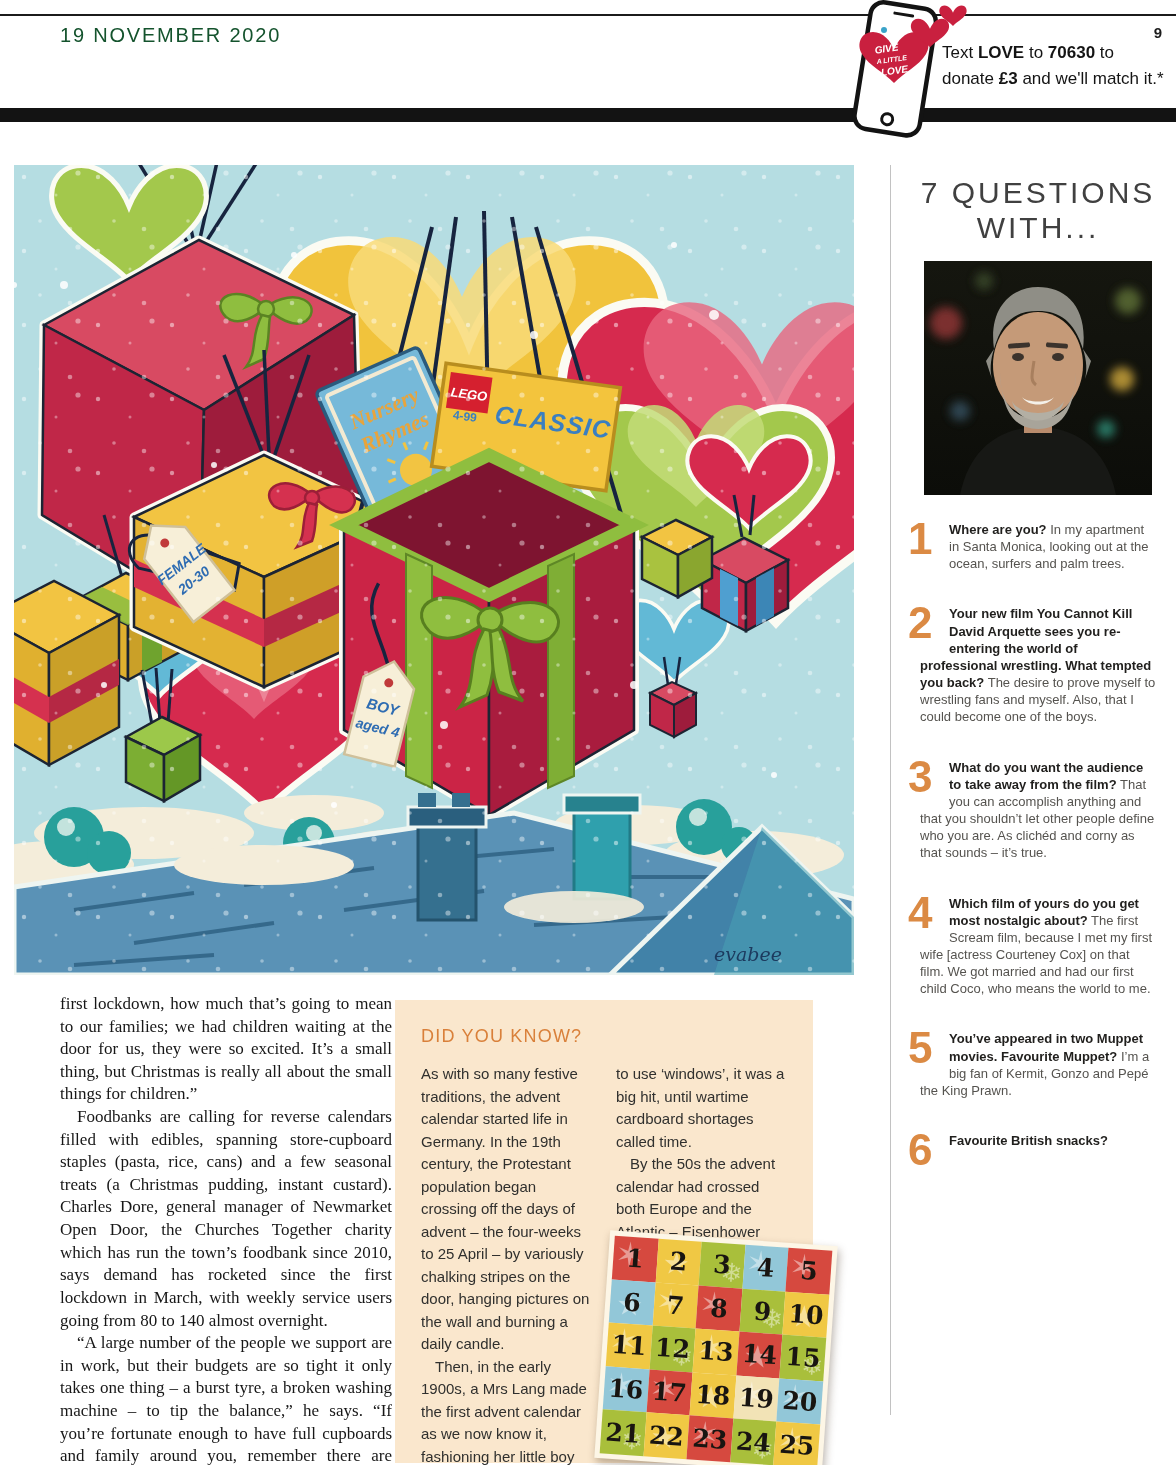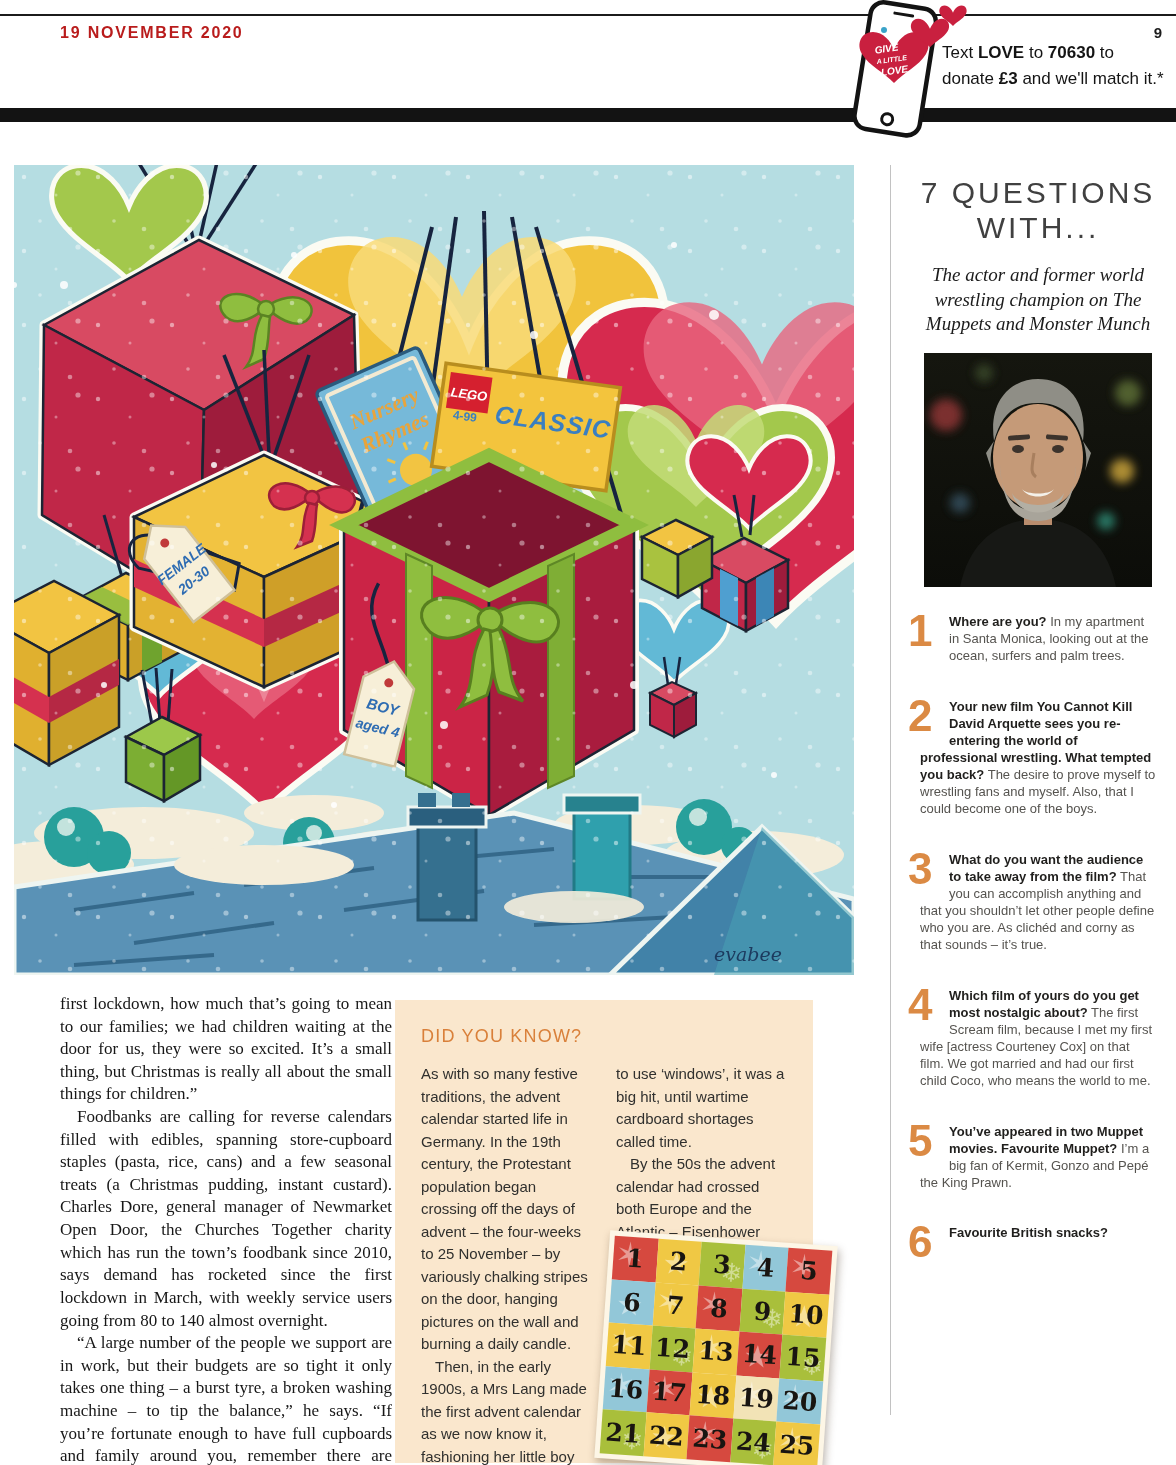--- a/index.html
+++ b/index.html
@@ -1,21 +1,21 @@
 <!DOCTYPE html>
 <html><head>
 <meta charset="utf-8">
 <style>
   html,body{margin:0;padding:0;background:#ffffff;}
   .page{position:relative;width:1176px;height:1465px;background:#fff;overflow:hidden;
         font-family:"Liberation Sans",sans-serif;color:#1a1a1a;}
   
   .top-rule{position:absolute;top:14px;left:0;width:1176px;height:2px;background:#1b1b1b;}
-  .masthead-date{position:absolute;left:60px;top:24px;font-weight:700;font-size:16px;
-        letter-spacing:1.8px;color:#b91c1c;}
+  .masthead-date{position:absolute;left:60px;top:24px;font-weight:400;font-size:20px;
+        letter-spacing:1.8px;color:#14532d;}
   .page-number{position:absolute;right:14px;top:24px;font-weight:700;font-size:15px;color:#1c1c1c;}
   .black-bar{position:absolute;top:108px;left:0;width:1176px;height:14px;background:#131313;}
   .phone-wrap{position:absolute;left:846px;top:0px;width:126px;height:140px;z-index:5;}
   .donate{position:absolute;left:942px;top:40px;width:228px;font-size:17px;line-height:1.55;
         color:#141414;z-index:4;}
   .donate .b{font-weight:700;}
   
   .illo{position:absolute;left:14px;top:165px;width:840px;height:810px;}
   
   .body-col{position:absolute;left:60px;top:993px;width:332px;
@@ -366,21 +366,21 @@
     <p>first lockdown, how much that’s going to mean to our families; we had children waiting at the door for us, they were so excited. It’s a small thing, but Christmas is really all about the small things for children.”</p>
     <p>Foodbanks are calling for reverse calendars filled with edibles, spanning store-cupboard staples (pasta, rice, cans) and a few seasonal treats (a Christmas pudding, instant custard). Charles Dore, general manager of Newmarket Open Door, the Churches Together charity which has run the town’s foodbank since 2010, says demand has rocketed since the first lockdown in March, with weekly service users going from 80 to 140 almost overnight.</p>
     <p>“A large number of the people we support are in work, but their budgets are so tight it only takes one thing – a burst tyre, a broken washing machine – to tip the balance,” he says. “If you’re fortunate enough to have full cupboards and family around you, remember there are people out there – local people, wherever you live in the country – who don’t have those things,” adds Charles. “Filling a box with groceries is such a simple thing to do for those people, yet it makes a real difference.”</p>
 
   </div>
 
   <div class="dyk">
     <p class="dyk-title">DID YOU KNOW?</p>
     <div class="dyk-cols">
       <div class="dyk-col">
-        <p>As with so many festive traditions, the advent calendar started life in Germany. In the 19th century, the Protestant population began crossing off the days of advent – the four-weeks to 25 November – by variously chalking stripes on the door, hanging pictures on the wall and burning a daily candle.</p>
+        <p>As with so many festive traditions, the advent calendar started life in Germany. In the 19th century, the Protestant population began crossing off the days of advent – the four-weeks to 25 April – by variously chalking stripes on the door, hanging pictures on the wall and burning a daily candle.</p>
         <p>Then, in the early 1900s, a Mrs Lang made the first advent calendar as we now know it, fashioning her little boy Gerhard a cardboard hanger, to which a picture was added day by day. When he grew up, he started a calendar business. The first</p>
       </div>
       <div class="dyk-col">
         <p>to use ‘windows’, it was a big hit, until wartime cardboard shortages called time.</p>
         <p>By the 50s the advent calendar had crossed both Europe and the Atlantic – Eisenhower was pictured with one in his official Christmas photo.</p>
       </div>
     </div>
     <div class="advent">
       <div class="advent-grid">
           <div class="cal-cell c-red">
@@ -459,21 +459,20 @@
             <span>25</span>
           </div>
         </div>
     </div>
   </div>
 
   <div class="v-rule"></div>
 
   <div class="right-col">
     <p class="kicker"><span>7 QUESTIONS</span><br><span>WITH...</span></p>
-    <p class="intro">The actor and former world wrestling champion on The Muppets and Monster Munch</p>
 
     <svg class="portrait" viewBox="0 0 228 234">
       <defs>
         <filter id="bokeh">
             <feGaussianBlur stdDeviation="5"></feGaussianBlur>
           </filter>
         <linearGradient id="bgph" x1="0" y1="0" x2="0" y2="1">
           <stop offset="0" stop-color="#15160f"></stop>
             <stop offset="1" stop-color="#0c0d09"></stop>
         </linearGradient>

